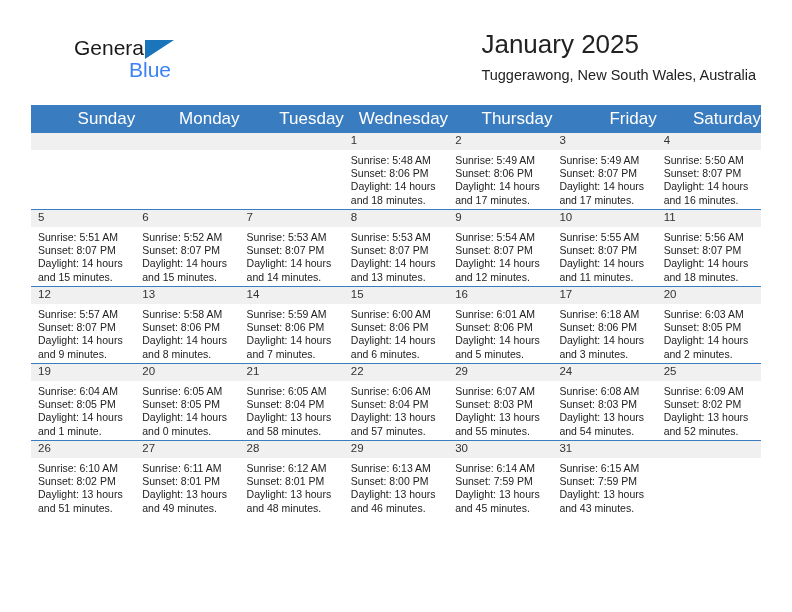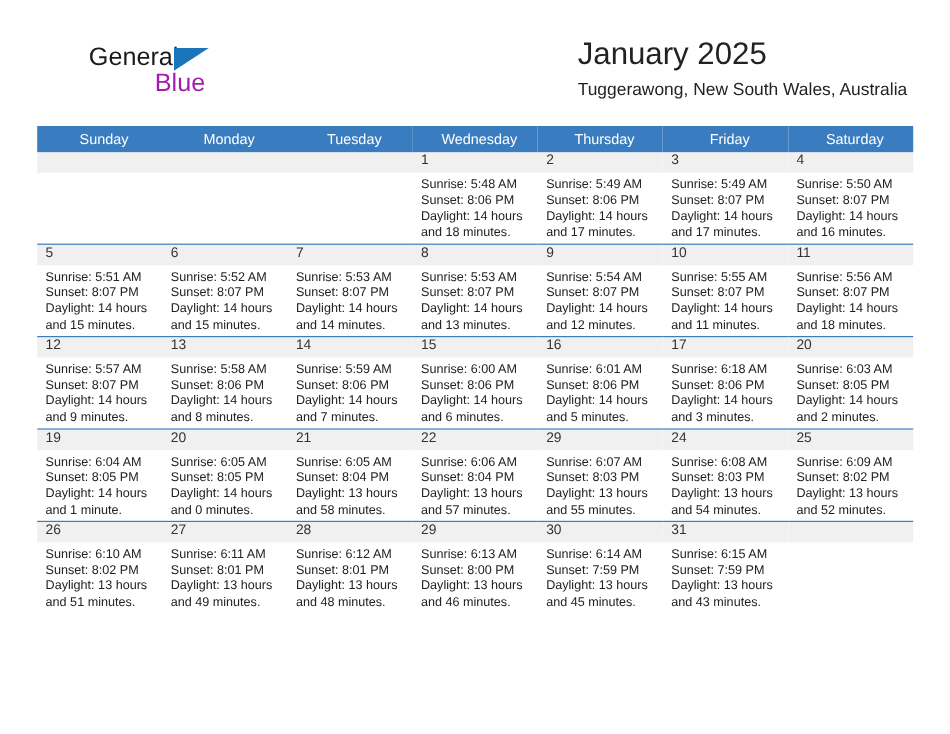--- a/index.html
+++ b/index.html
@@ -53,21 +53,21 @@
     width: 0;
     height: 0;
     border-left: 29px solid #1b75bb;
     border-bottom: 19px solid transparent;
   }
   .logo-blue {
     position: absolute;
     left: 55px;
     top: 22px;
     font-size: 21px;
-    color: #a21caf;
+    color: #3b82f6;
     font-family: "Liberation Sans", sans-serif;
   }
   .logo-bar {
     position: absolute;
     left: 52px;
     top: 24px;
     width: 2px;
     height: 20px;
     background: #ffffff;
   }
@@ -97,22 +97,22 @@
     left: 31px;
     top: 105px;
     width: 730px;
     border-collapse: collapse;
     table-layout: fixed;
   }
   .calendar th {
     background: #3a7cc0;
     color: #ffffff;
     font-weight: normal;
-    font-size: 12px;
-    text-align: center;
+    font-size: 17px;
+    text-align: right;
     padding: 4px 0 4px 7px;
     height: 13px;
     border: none;
   }
   .calendar td {
     vertical-align: top;
     padding: 0;
     border: none;
     border-top: 1.4px solid #3a7cc0;
     height: 76px;

